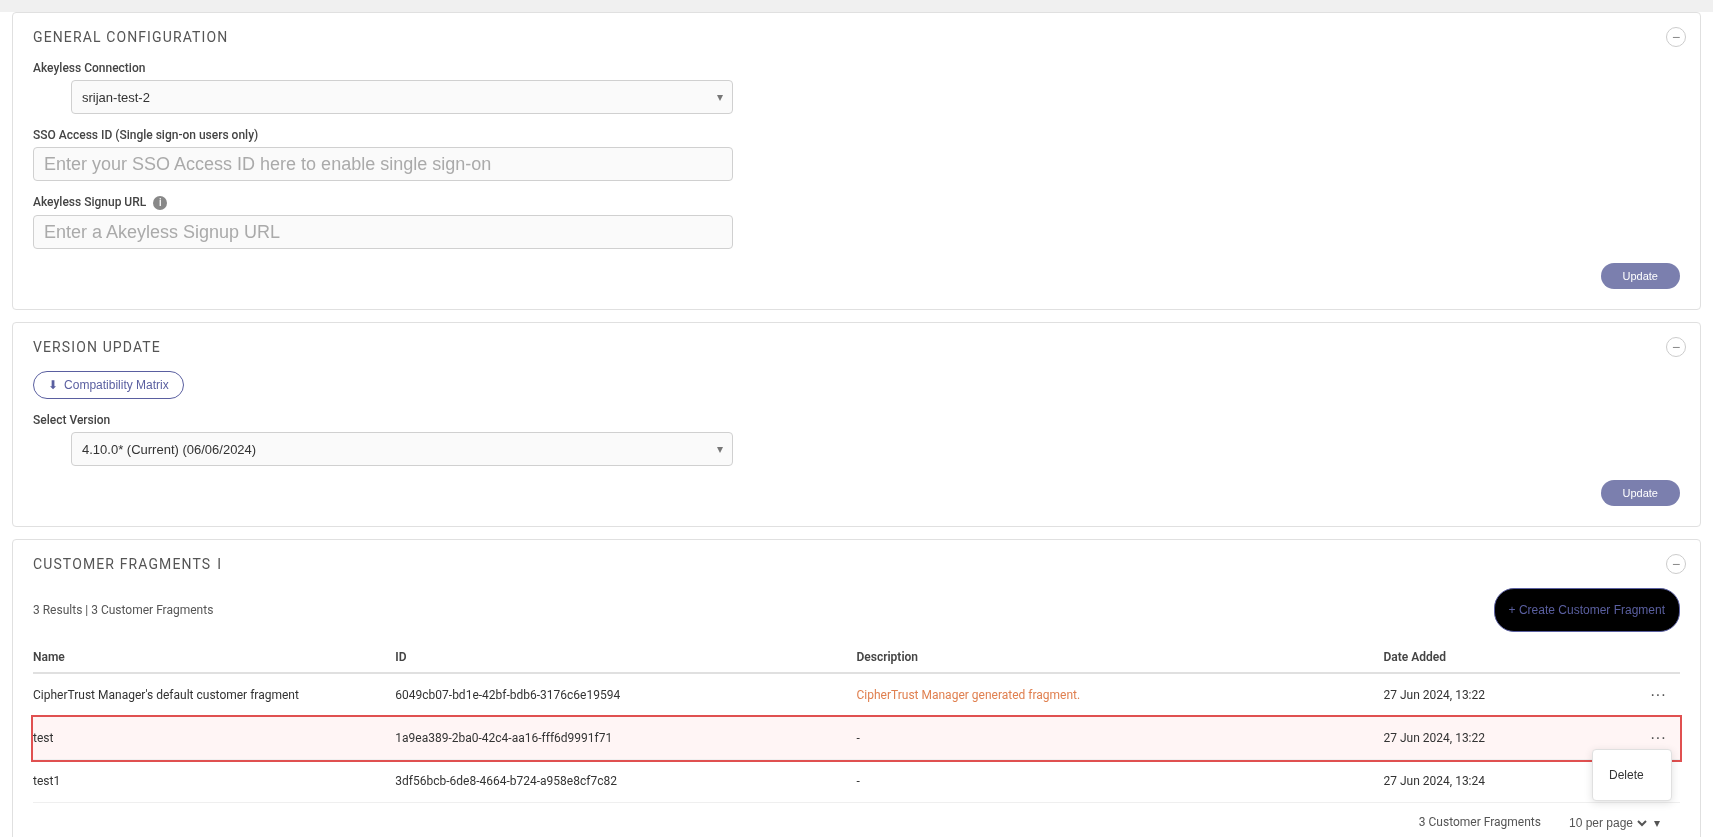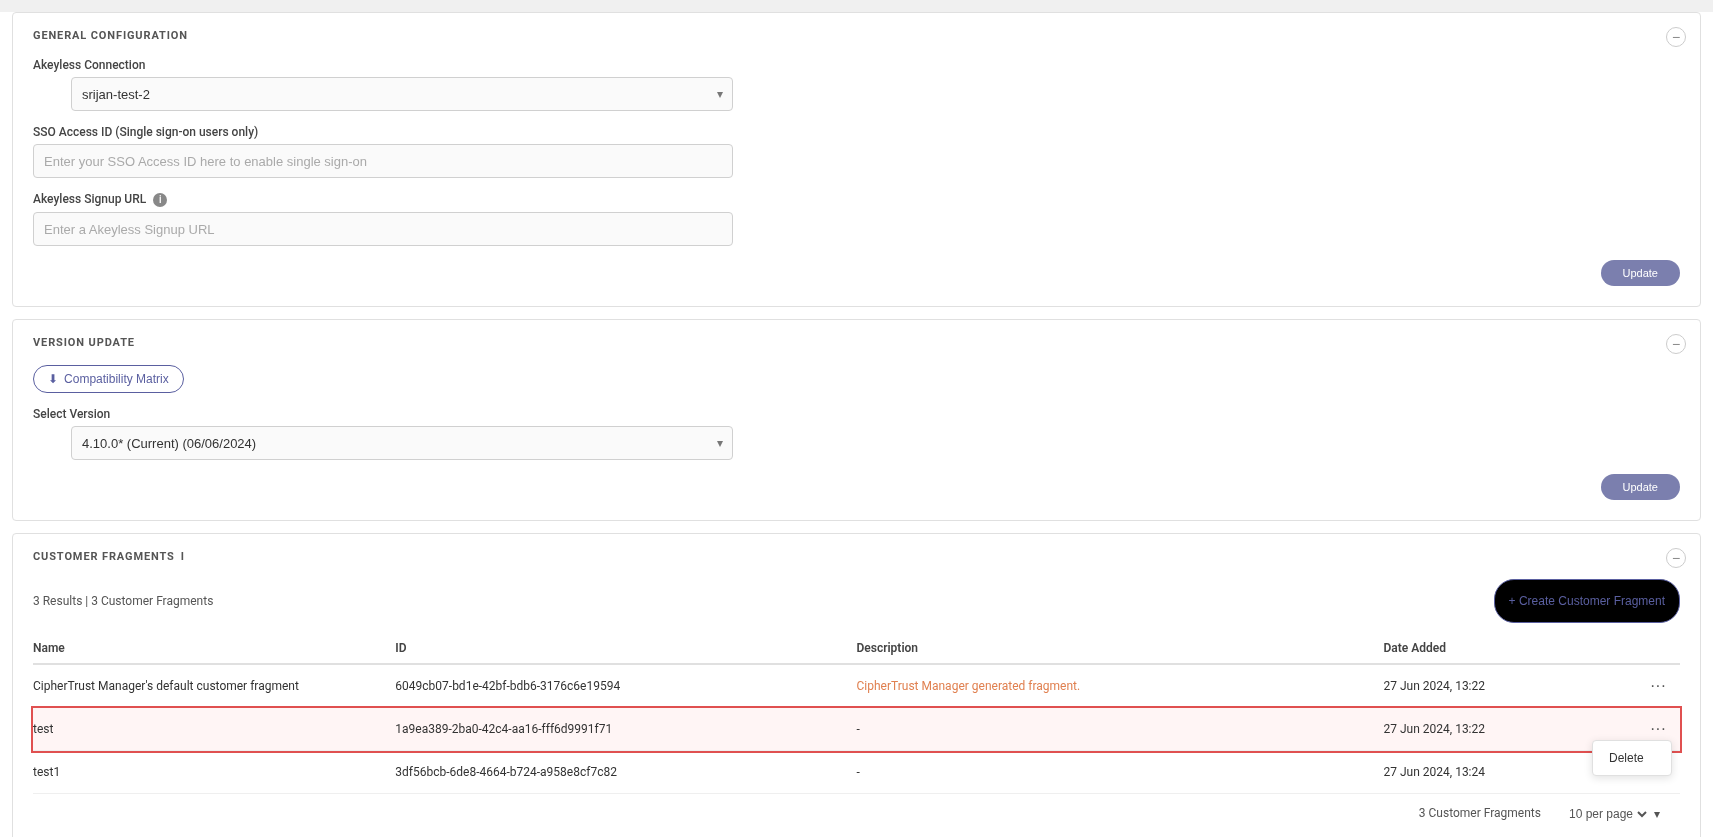--- a/index.html
+++ b/index.html
@@ -17,22 +17,22 @@
     }
     .section {
       background: #fff;
       border: 1px solid #e0e0e0;
       border-radius: 4px;
       margin: 12px 12px;
       padding: 16px 20px 20px 20px;
       position: relative;
     }
     .section-header {
-      font-size: 11px;
-      font-weight: 700;
+      font-size: 14px;
+      font-weight: 400;
       letter-spacing: 0.08em;
       color: #555;
       text-transform: uppercase;
       margin-bottom: 16px;
       display: flex;
       align-items: center;
       gap: 6px;
     }
     .section-collapse-btn {
       position: absolute;
@@ -73,21 +73,21 @@
       margin-left: 4px;
       cursor: pointer;
     }
     .form-input {
       width: 100%;
       max-width: 700px;
       height: 34px;
       border: 1px solid #d0d0d0;
       border-radius: 4px;
       padding: 0 10px;
-      font-size: 13px;
+      font-size: 18px;
       color: #333;
       background: #fafafa;
       outline: none;
     }
     .form-input::placeholder {
       color: #aaa;
     }
     .form-select-wrapper {
       position: relative;
       max-width: 700px;
@@ -203,21 +203,21 @@
       position: relative;
     }
     .delete-popup-menu {
       position: absolute;
       right: 0;
       top: 22px;
       background: #fff;
       border: 1px solid #e0e0e0;
       border-radius: 4px;
       box-shadow: 0 2px 8px rgba(0,0,0,0.12);
-      padding: 4px 0;
+      padding: 12px 0;
       z-index: 10;
       min-width: 80px;
     }
     .delete-popup-menu button {
       display: block;
       width: 100%;
       background: none;
       border: none;
       padding: 6px 16px;
       text-align: left;

